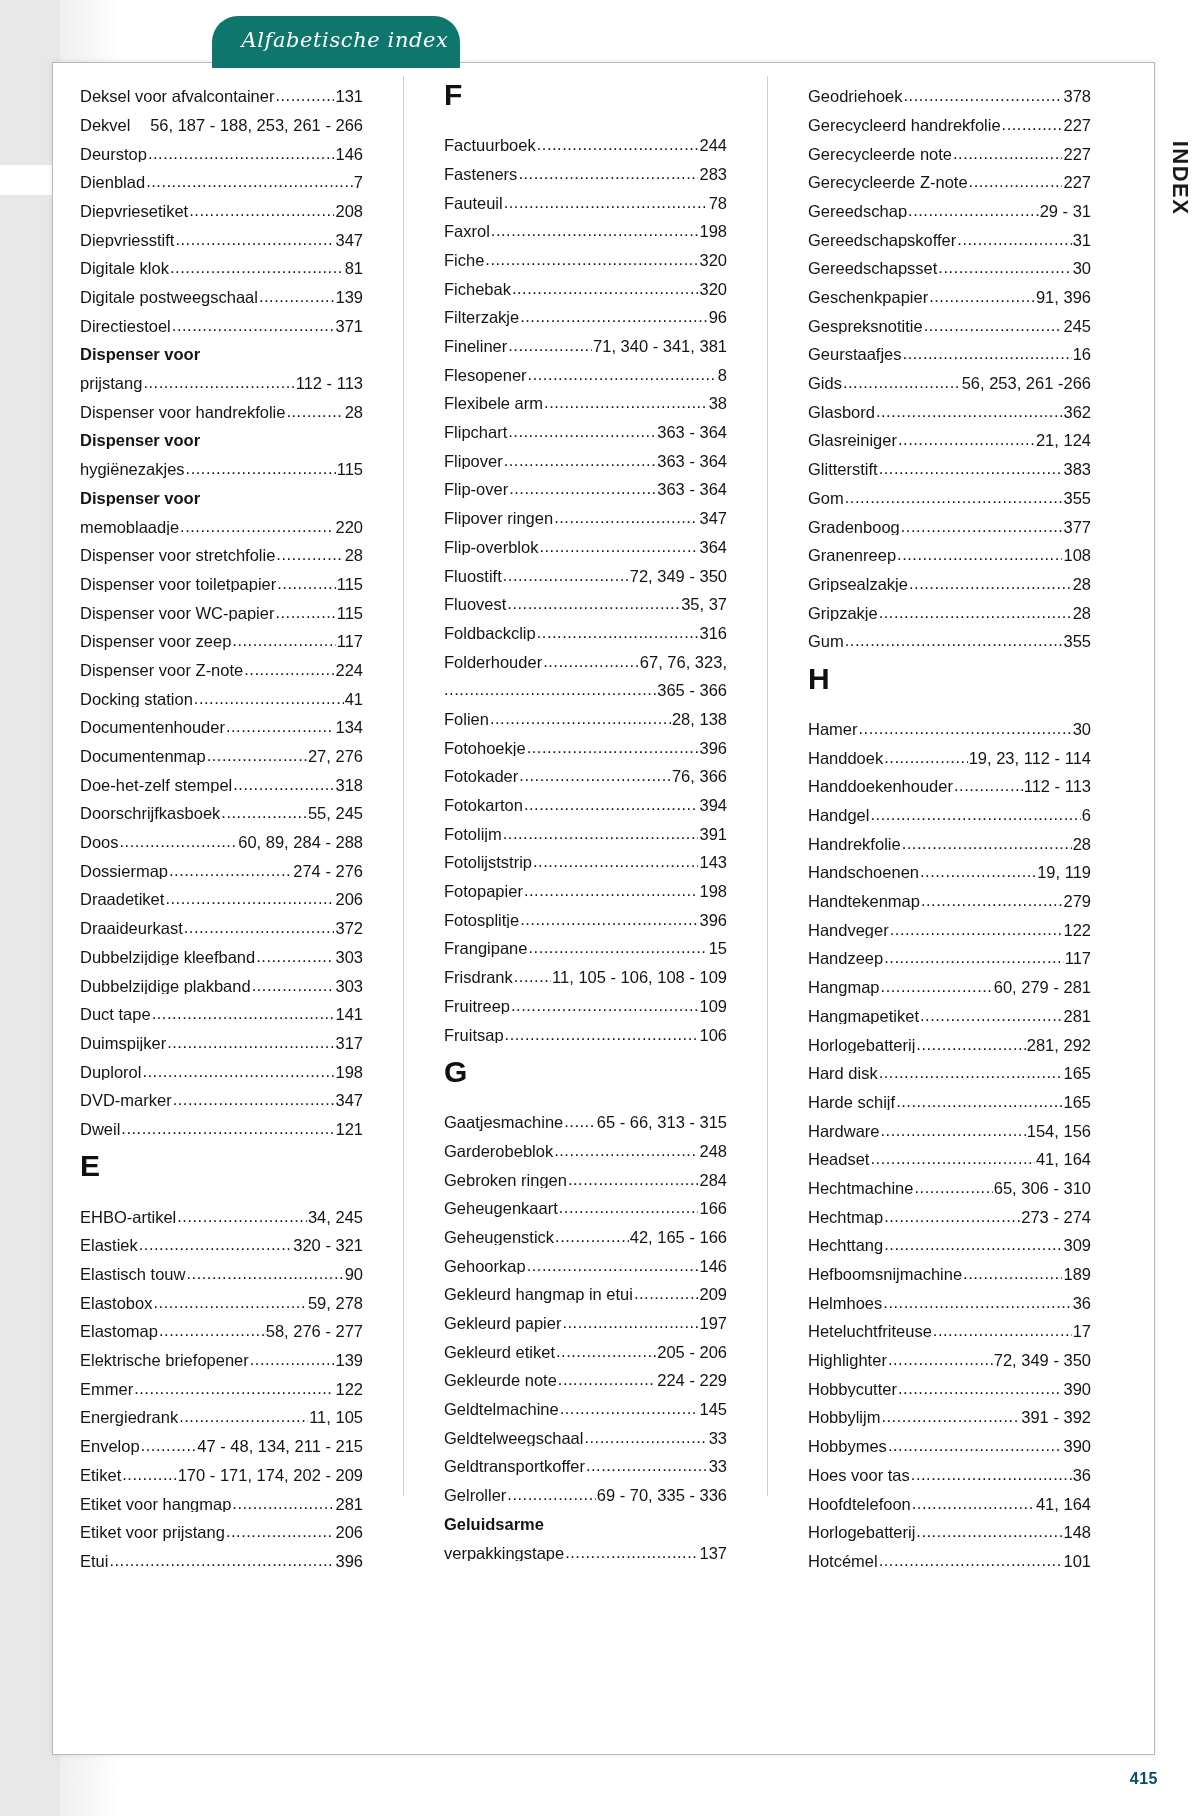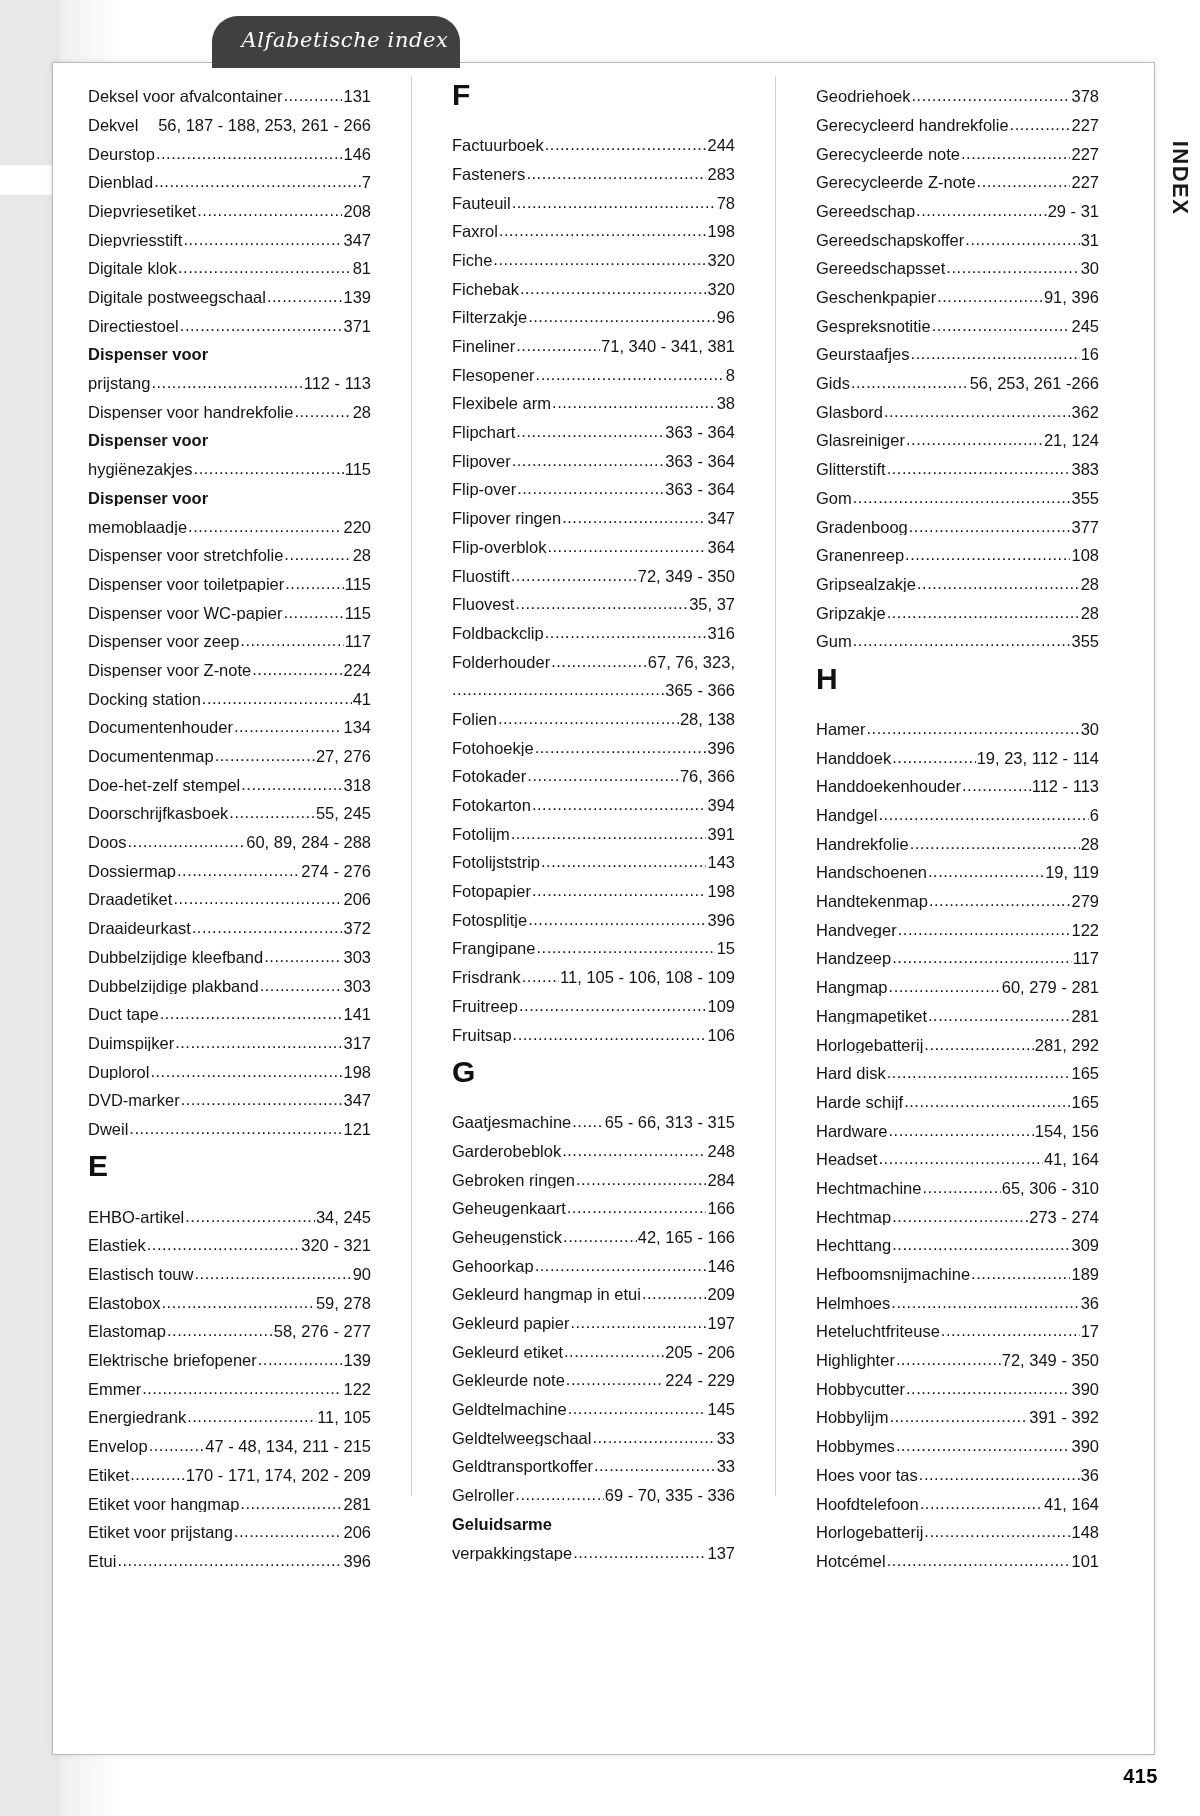--- a/index.html
+++ b/index.html
@@ -34,21 +34,21 @@
     background:#ffffff;
     border:1px solid #b9b9b9;
     box-shadow:0 0 6px rgba(0,0,0,0.10);
   }
 
   
   .tab {
     position:absolute;
     left:212px; top:16px;
     width:248px; height:52px;
-    background:#404040;
+    background:#0f766e;
     border-radius:26px 26px 0 0;
     overflow:hidden;
   }
   .tab-label {
     position:absolute;
     left:0; top:0; width:248px; height:52px;
     display:flex; align-items:center; justify-content:center;
     color:#ffffff;
     font-family:"DejaVu Serif", serif;
     font-style:italic;
@@ -77,21 +77,20 @@
     transform-origin:center center;
   }
 
   
   .columns {
     position:absolute;
     left:80px; top:76px;
     width:1050px; height:1660px;
     display:flex;
     gap:40px;
-    margin-left:8px;
   }
   .col { width:283px; }
   .col-divider {
     width:1px;
     background:#cfcfcf;
     margin:0;
     height:1420px;
   }
 
   
@@ -136,23 +135,23 @@
     flex:0 0 auto;
     padding-left:1px;
   }
   .entry.plain { justify-content:flex-start;font-weight:bold; }
 
   
   .folio {
     position:absolute;
     right:42px;
     bottom:28px;
-    font-size:20px;
+    font-size:16px;
     font-weight:bold;
-    color:#000000;
+    color:#0c4a6e;
     letter-spacing:0.5px;
   }
 </style>
 </head>
 <body>
 
 <div class="backdrop"></div>
 <div class="left-band"></div>
 <div class="left-band-hi"></div>
 

